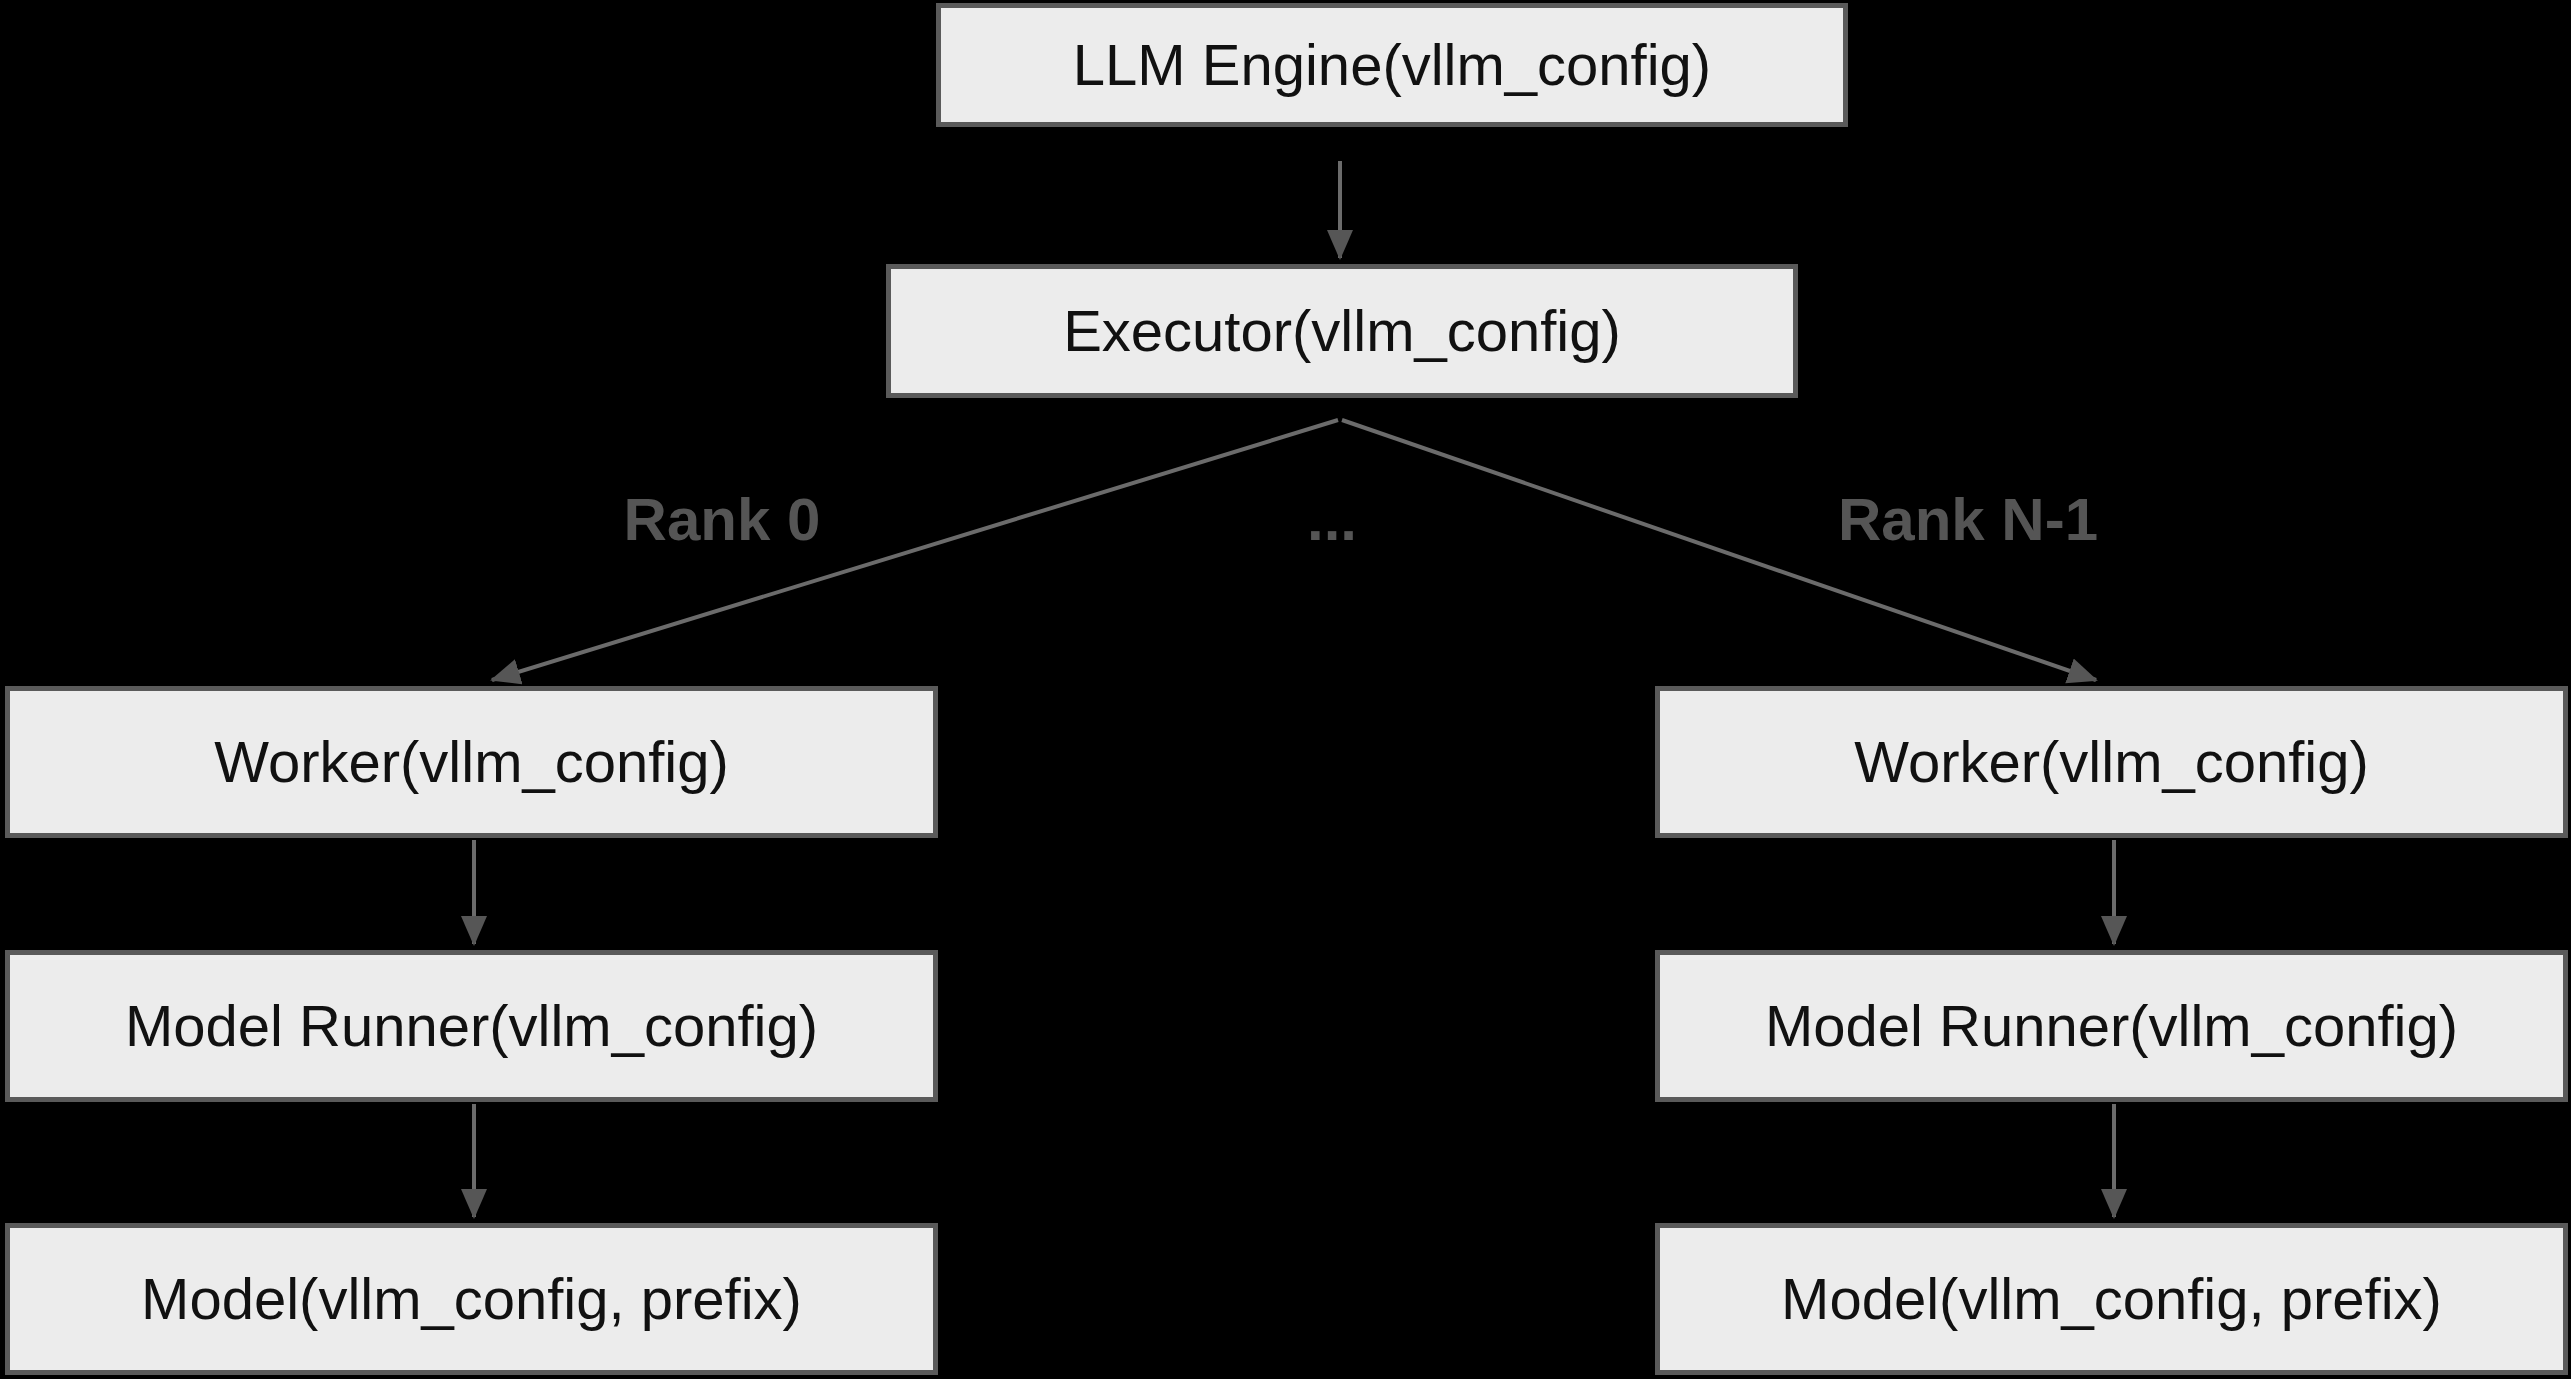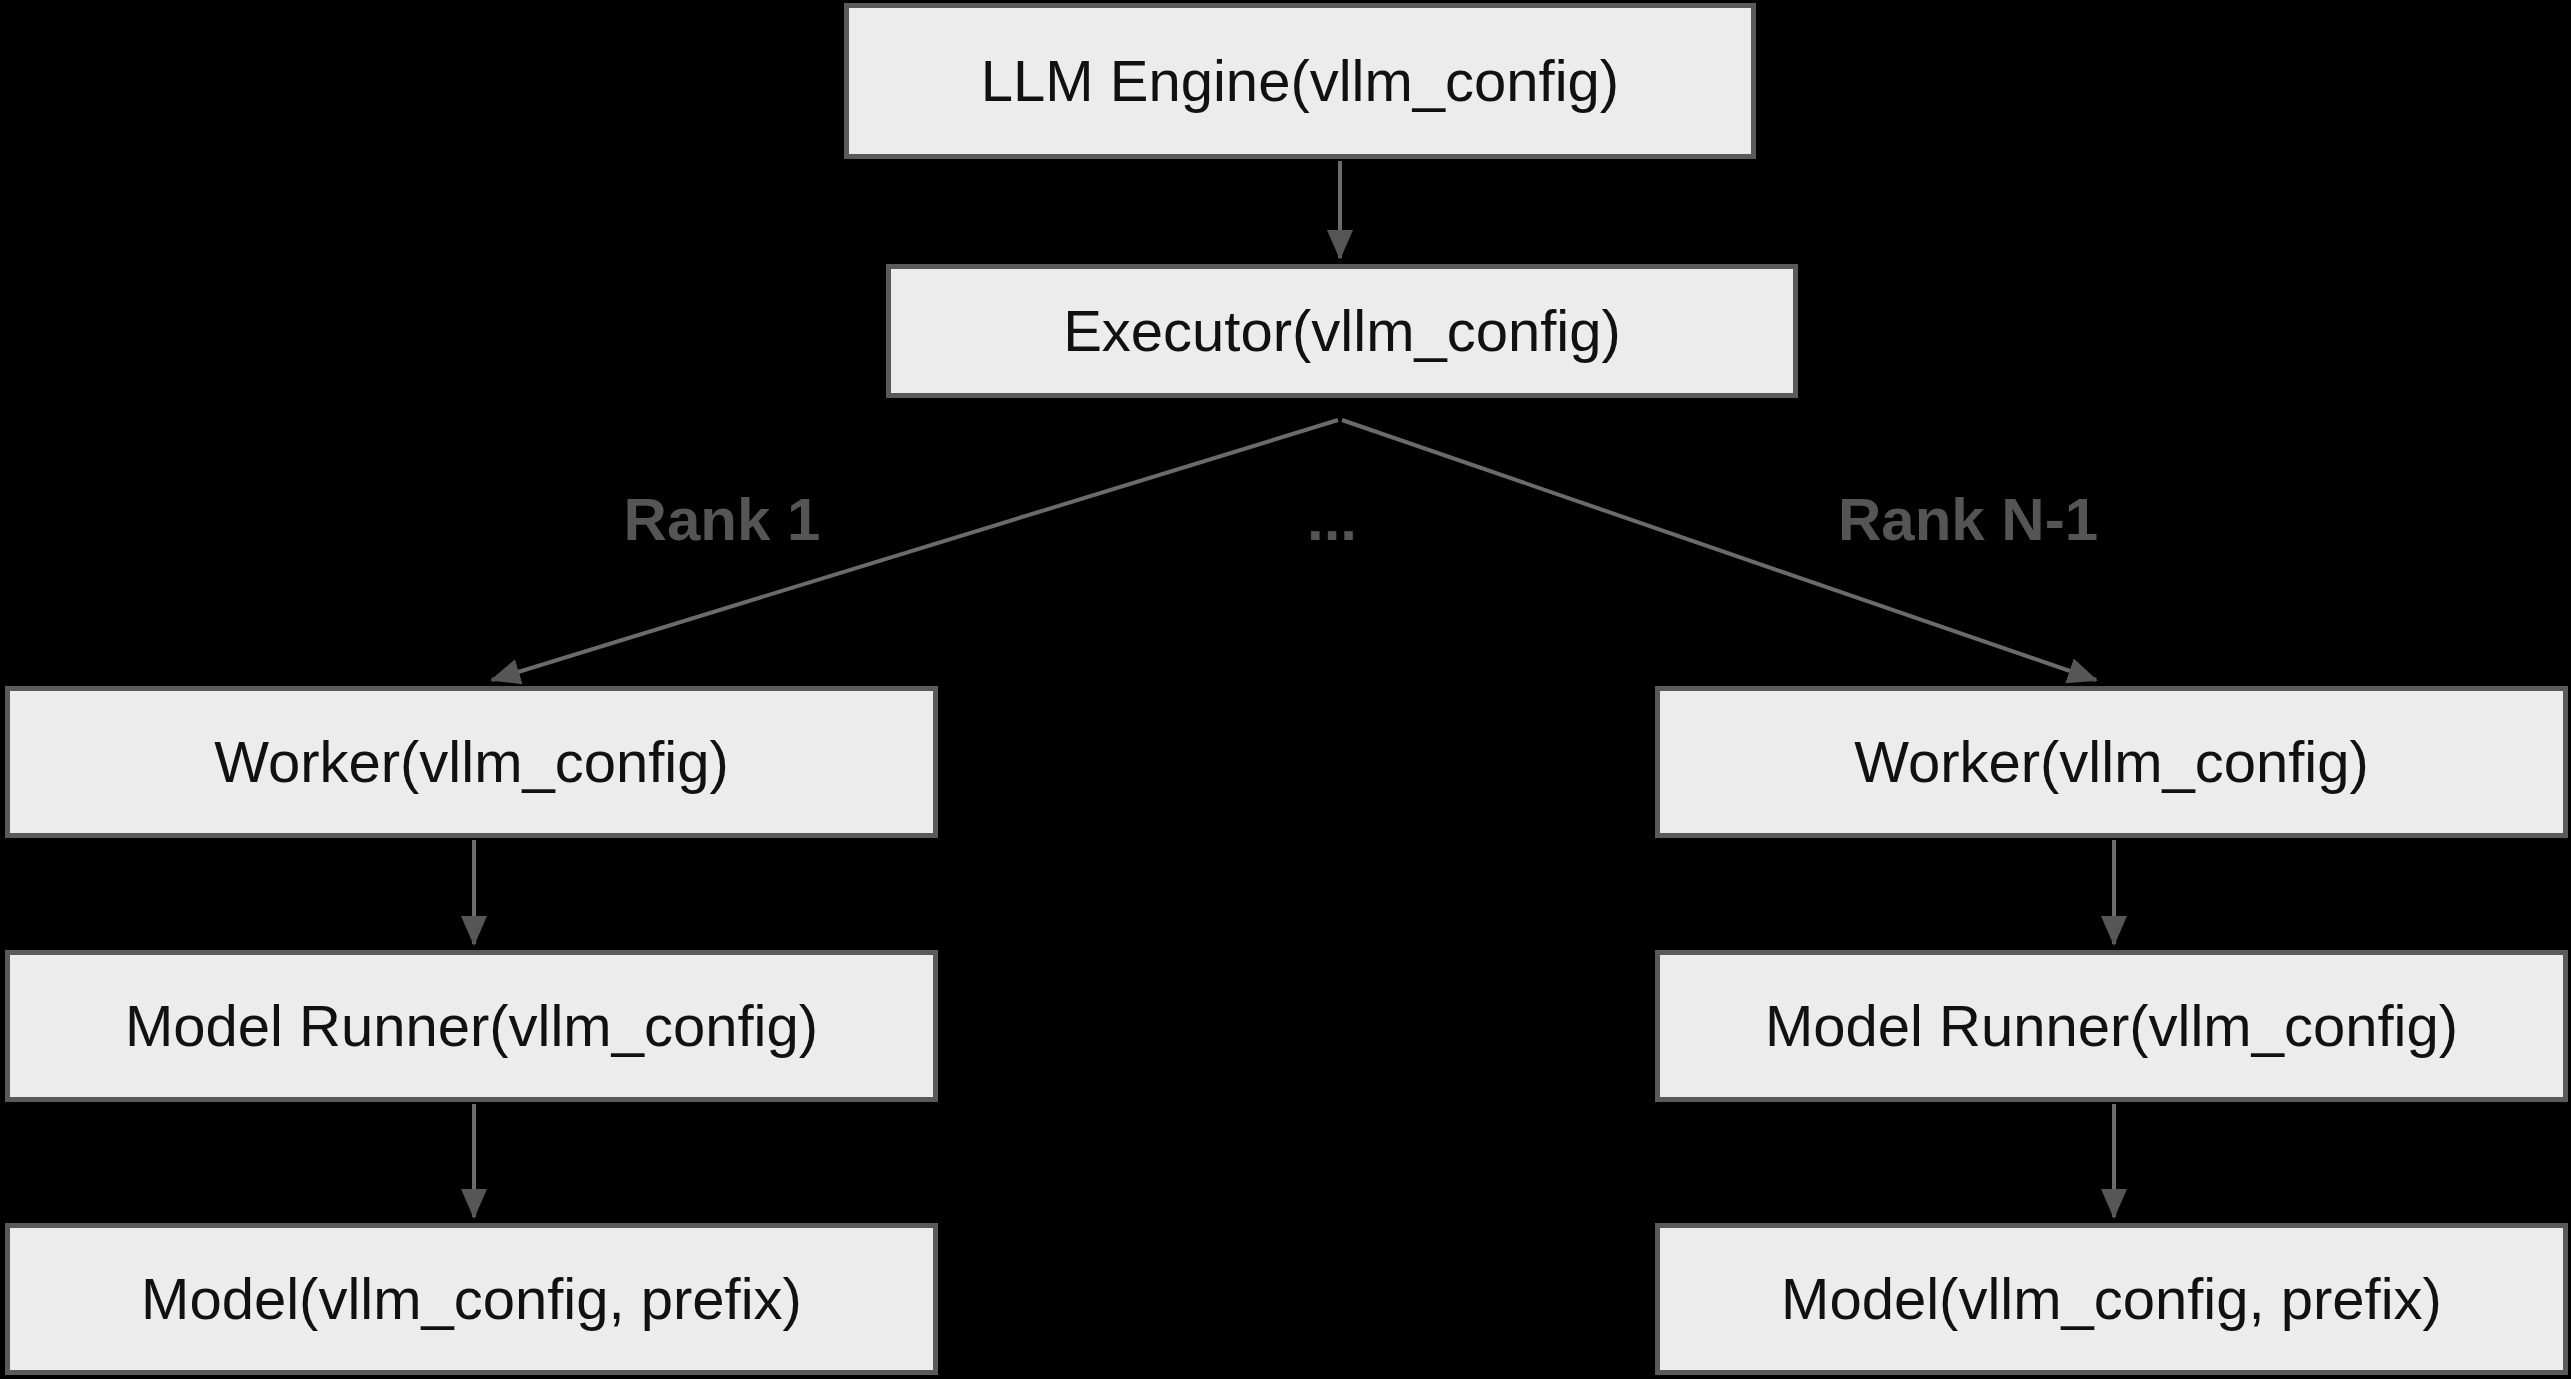--- a/index.html
+++ b/index.html
@@ -58,35 +58,35 @@
     </defs>
     <line x1="1340" y1="161" x2="1340" y2="258" stroke="#6b6b6b" stroke-width="4" marker-end="url(#arrow)"></line>
     <line x1="1338" y1="420" x2="492" y2="680" stroke="#6b6b6b" stroke-width="4" marker-end="url(#arrow)"></line>
     <line x1="1342" y1="420" x2="2096" y2="680" stroke="#6b6b6b" stroke-width="4" marker-end="url(#arrow)"></line>
     <line x1="474" y1="840" x2="474" y2="944" stroke="#6b6b6b" stroke-width="4" marker-end="url(#arrow)"></line>
     <line x1="474" y1="1104" x2="474" y2="1217" stroke="#6b6b6b" stroke-width="4" marker-end="url(#arrow)"></line>
     <line x1="2114" y1="840" x2="2114" y2="944" stroke="#6b6b6b" stroke-width="4" marker-end="url(#arrow)"></line>
     <line x1="2114" y1="1104" x2="2114" y2="1217" stroke="#6b6b6b" stroke-width="4" marker-end="url(#arrow)"></line>
   </svg>
 
-  <div class="node" style="left:844px; top:3px; width:912px; height:156px;">LLM Engine(vllm_config)</div>
+  <div class="node" style="left:936px; top:3px; width:912px; height:124px;">LLM Engine(vllm_config)</div>
 
   <div class="node" style="left:886px; top:264px; width:912px; height:134px;">Executor(vllm_config)</div>
 
   <div class="node" style="left:5px; top:686px; width:933px; height:152px;">Worker(vllm_config)</div>
 
   <div class="node" style="left:5px; top:950px; width:933px; height:152px;">Model Runner(vllm_config)</div>
 
   <div class="node" style="left:5px; top:1223px; width:933px; height:152px;">Model(vllm_config, prefix)</div>
 
   <div class="node" style="left:1655px; top:686px; width:913px; height:152px;">Worker(vllm_config)</div>
 
   <div class="node" style="left:1655px; top:950px; width:913px; height:152px;">Model Runner(vllm_config)</div>
 
   <div class="node" style="left:1655px; top:1223px; width:913px; height:152px;">Model(vllm_config, prefix)</div>
 
-  <div class="edge-label" style="left:722px; top:520px;">Rank 1</div>
+  <div class="edge-label" style="left:722px; top:520px;">Rank 0</div>
 
   <div class="edge-label" style="left:1332px; top:520px;">...</div>
 
   <div class="edge-label" style="left:1968px; top:520px;">Rank N-1</div>
 
 </div>
 
 </body></html>

